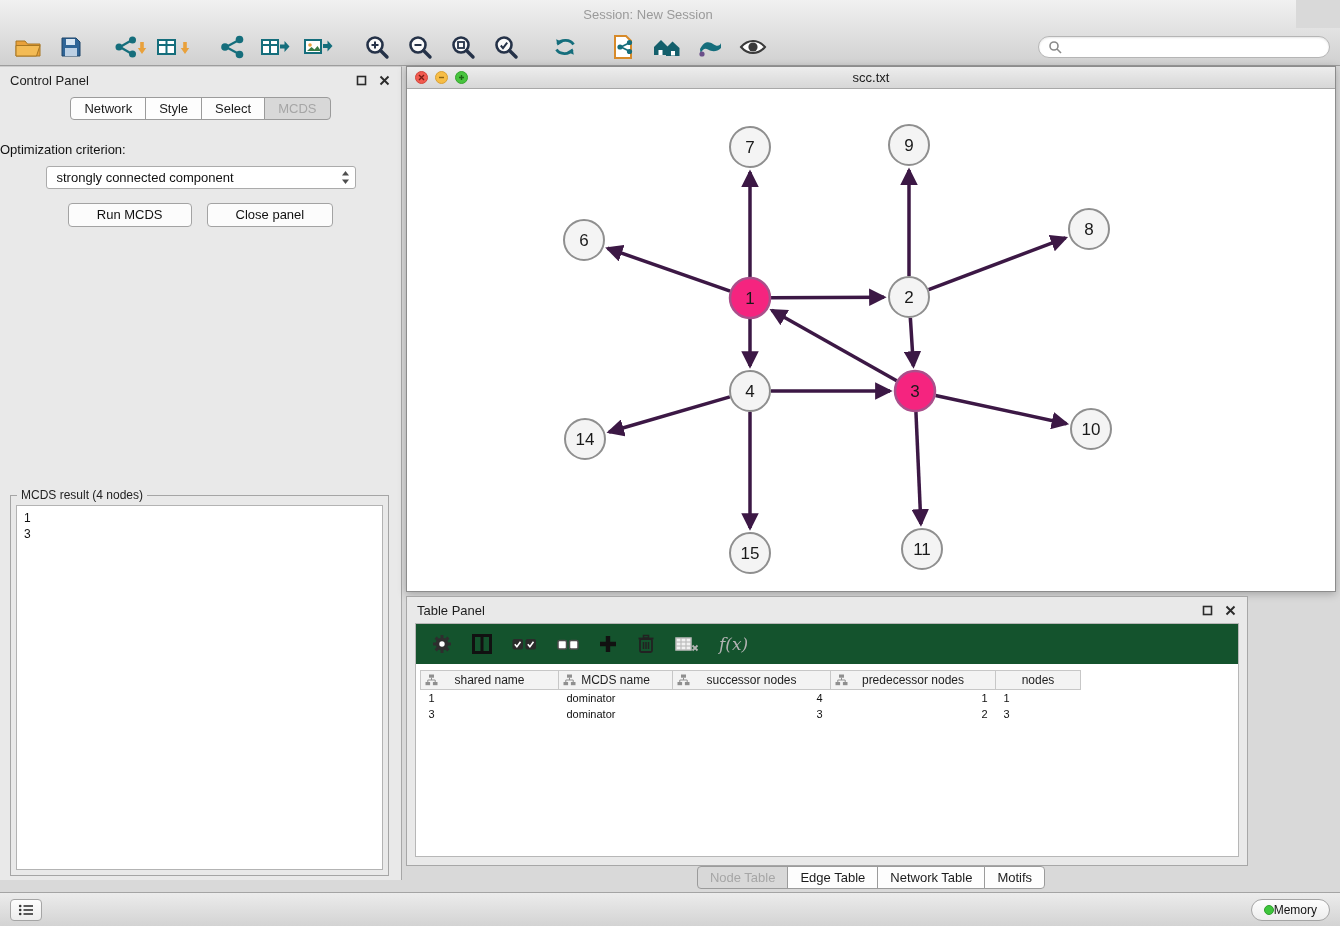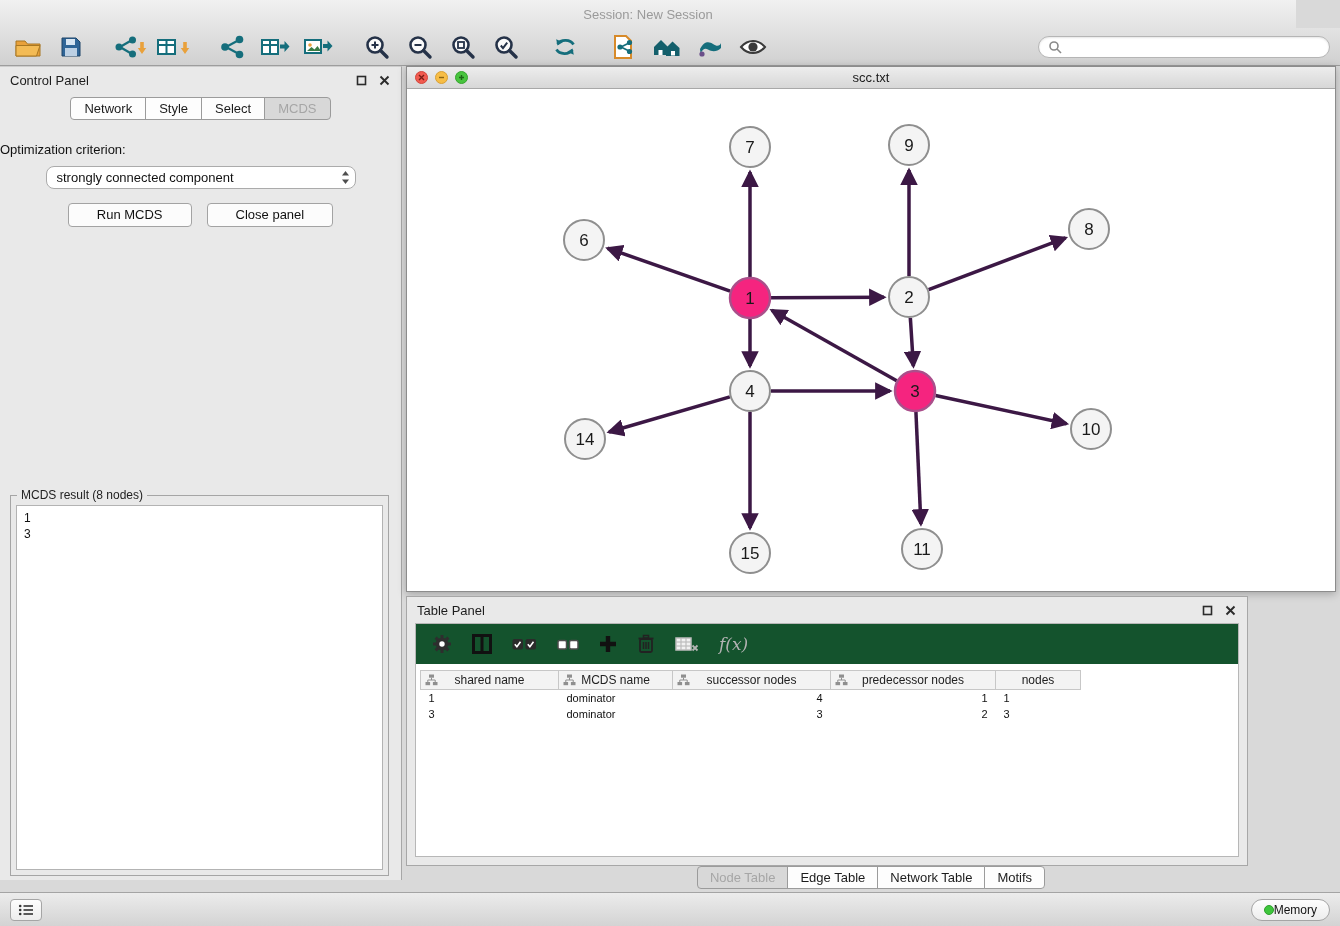--- a/index.html
+++ b/index.html
@@ -47,21 +47,21 @@
   .tab {
     border:1px solid #9b9b9b; background:#fdfdfd; font-size:13px; color:#1c1c1c;
     padding:2px 13px; margin-left:-1px; line-height:17px;
   }
   .tab.first { border-radius:4px 0 0 4px; margin-left:0; }
   .tab.last  { border-radius:0 4px 4px 0; }
   .tab.active { background:#d8d8d8; color:#a6a6a6; }
   .opt-label { text-align:left; margin-top:22px; font-size:13px; color:#111; }
   .dropdown {
     margin:9px auto 0; width:310px; height:23px; background:#fff;
-    border:1px solid #ababab; border-radius:8px;
+    border:1px solid #ababab; border-radius:3px;
     display:flex; align-items:center; padding:0 5px 0 10px; font-size:13px; color:#111;
   }
   .dropdown .dd-spacer { flex:1; }
   .btn-row { display:flex; justify-content:center; gap:15px; margin-top:14px; }
   .btn {
     background:#fcfcfc; border:1px solid #a3a3a3; border-radius:4px;
     font-size:13px; color:#111; padding:3px 28px; line-height:16px;
   }
   .result-group {
     position:absolute; left:10px; right:12px; top:428px; bottom:4px;
@@ -312,21 +312,21 @@
     <svg width="9" height="15" viewBox="0 0 9 15">
         <path d="M4.5 1 L8 5.6 H1 z" fill="#4e4e4e"></path>
         <path d="M4.5 14 L1 9.4 H8 z" fill="#4e4e4e"></path>
       </svg>
   </div>
   <div class="btn-row">
     <button class="btn">Run MCDS</button>
     <button class="btn">Close panel</button>
   </div>
   <div class="result-group">
-    <span class="result-legend">MCDS result (8 nodes)</span>
+    <span class="result-legend">MCDS result (4 nodes)</span>
     <div class="result-box">
       <div>1</div>
       <div>3</div>
     </div>
   </div>
 </div>
 
 <div class="network-window">
   <div class="nw-titlebar">
     <span class="nw-title">scc.txt</span>

